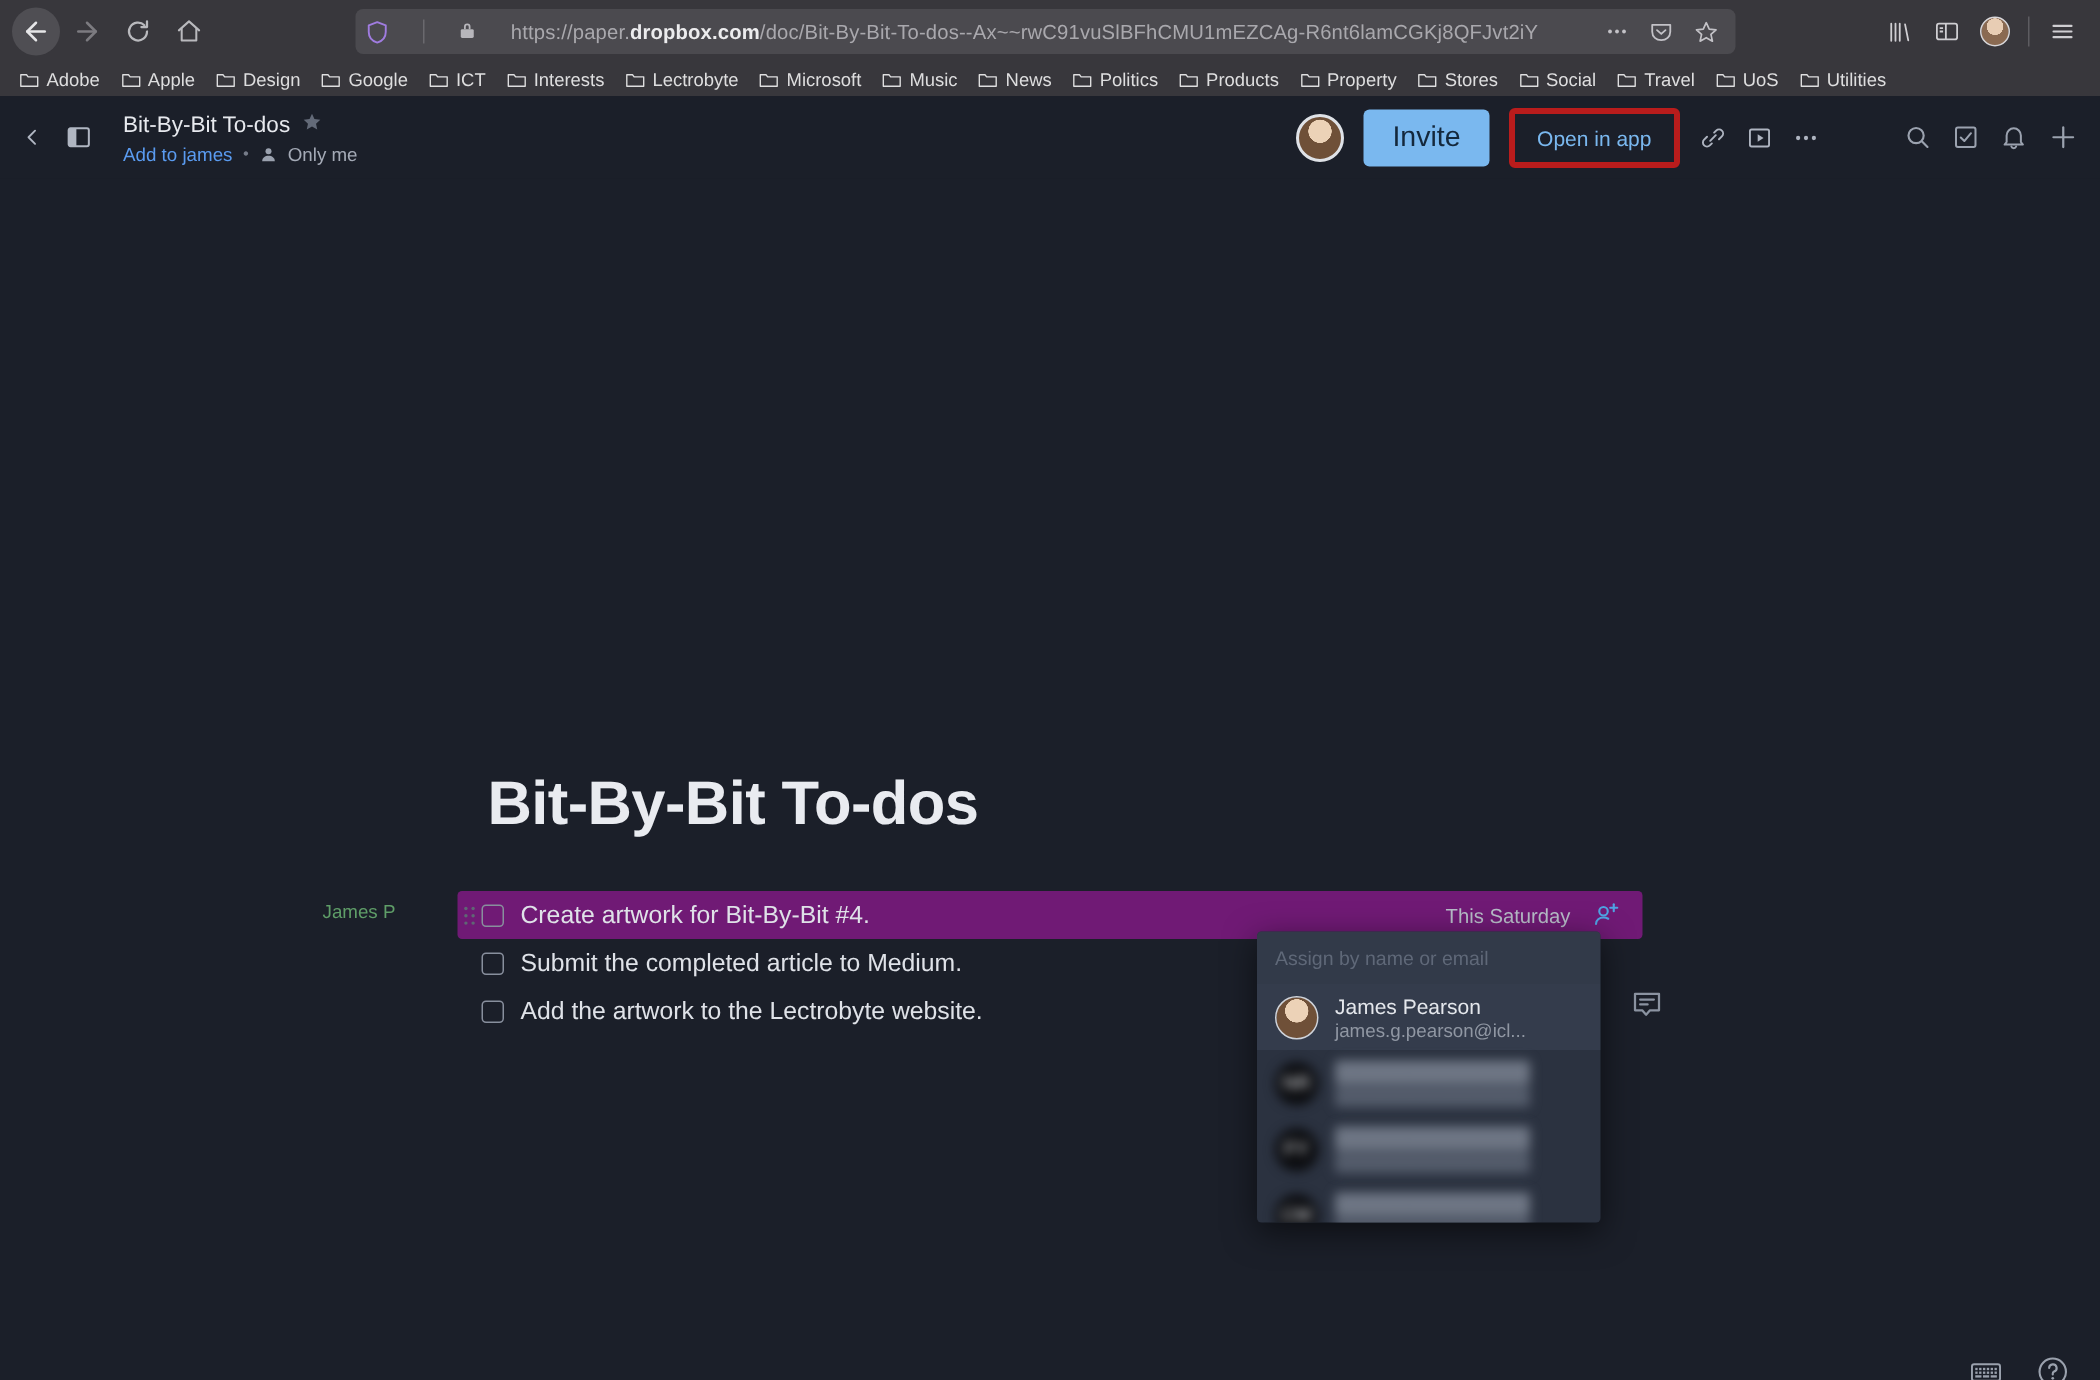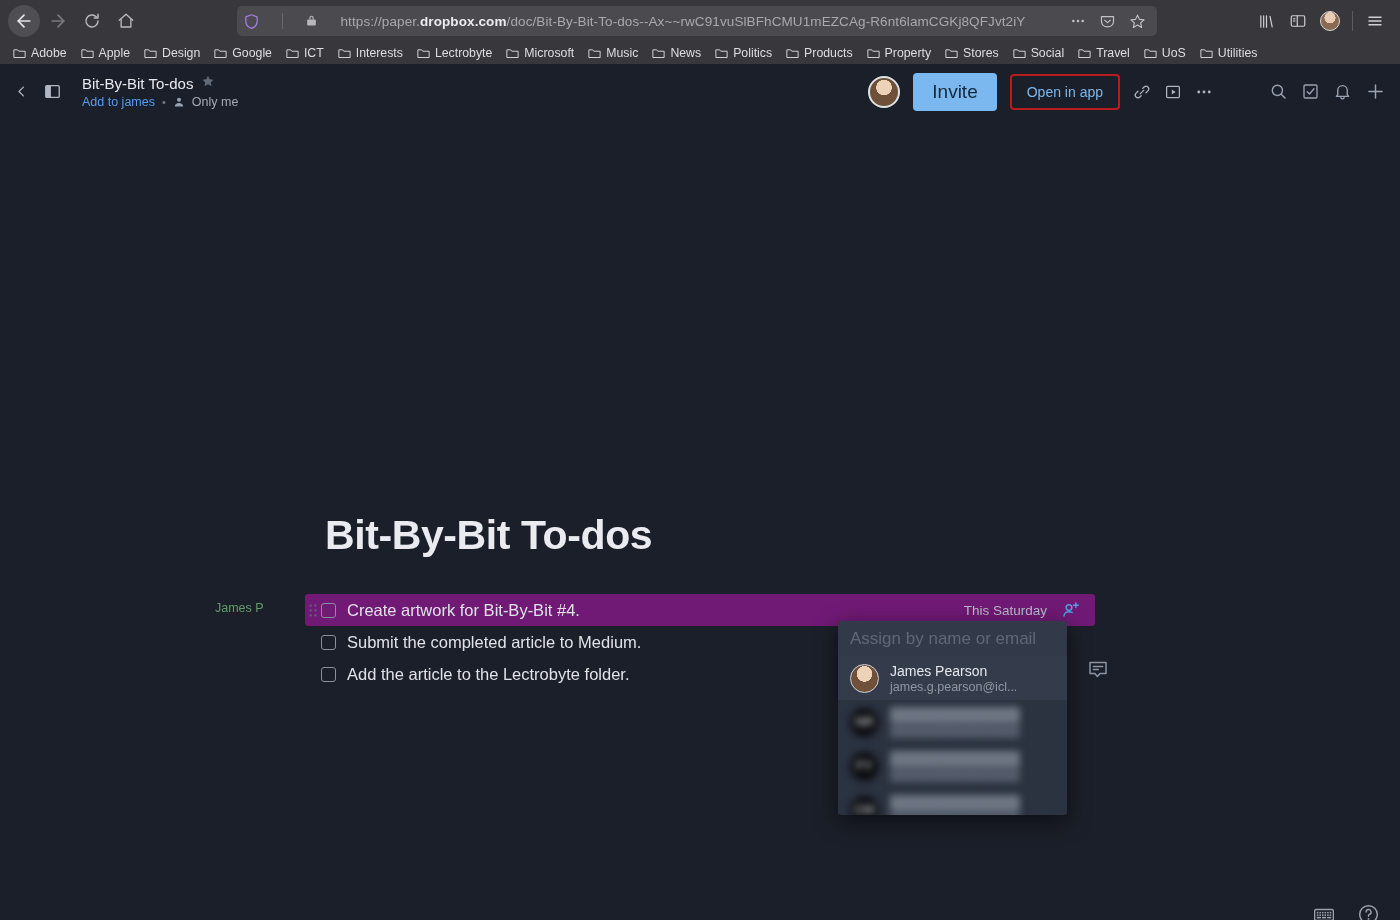--- a/index.html
+++ b/index.html
@@ -96,21 +96,21 @@
     background: radial-gradient(circle at 50% 34%, #ecd2b7 0 33%, #6f5038 34% 100%);
     border: 2px solid #dfe2e7; flex: none;
   }
   .btn-invite {
     background: #7ab8ef; color: #14283c; border: none;
     font-size: 19px; font-family: inherit;
     padding: 8px 19px; border-radius: 4px; font-weight: 400;
   }
   .btn-openapp {
     background: transparent; color: #7ab8ef; font-family: inherit;
-    border: 2px solid #b91c1c; font-size: 14px;
+    border: 4px solid #b91c1c; font-size: 14px;
     padding: 8px 15px; border-radius: 4px;
   }
   .hdr-ic { color: #aeb4c0; display: flex; align-items: center; justify-content: center; }
   .hdr-ic-r { color: #9ba2af; display: flex; align-items: center; justify-content: center; }
 
   
   .doc-area { position: relative; width: 1400px; height: 822px; background: #1b1f29; }
   .doc-title-big {
     position: absolute; left: 325px; top: 392px;
     font-size: 41px; font-weight: 700; color: #e9ebf0;
@@ -151,21 +151,21 @@
 
   
   .assign-popup {
     position: absolute; left: 838px; top: 501px;
     width: 229px; height: 194px; background: #2b3240;
     border-radius: 3px; overflow: hidden;
     box-shadow: 0 6px 22px rgba(0,0,0,.55);
   }
   .assign-input {
     width: 100%; height: 35px; background: #323a49; border: none;
-    outline: none; font-family: inherit; font-size: 17px;
+    outline: none; font-family: inherit; font-size: 13px;
     color: #fdba74; padding: 0 12px;
   }
   .assign-input::placeholder { color: #5f6878; }
   .assign-opt {
     height: 44px; display: flex; align-items: center;
     gap: 11px; padding: 0 12px;
   }
   .assign-opt.sel { background: #343c4c; }
   .opt-av {
     width: 29px; height: 29px; border-radius: 50%; flex: none;
@@ -539,21 +539,21 @@
           <svg width="8" height="13" viewBox="0 0 8 13" fill="currentColor">
             <circle cx="1.6" cy="1.6" r="1.15"></circle>
             <circle cx="6.4" cy="1.6" r="1.15"></circle>
             <circle cx="1.6" cy="6.5" r="1.15"></circle>
             <circle cx="6.4" cy="6.5" r="1.15"></circle>
             <circle cx="1.6" cy="11.4" r="1.15"></circle>
             <circle cx="6.4" cy="11.4" r="1.15"></circle>
           </svg>
         </span>
         <span class="cbox"></span>
-        <span class="todo-text">Add the article to the Lectrobyte folder.</span>
+        <span class="todo-text">Add the artwork to the Lectrobyte website.</span>
       </div>
     </div>
 
   <span class="comment-btn">
     <svg width="24" height="24" viewBox="0 0 24 24" fill="none" stroke="currentColor" stroke-width="1.5" stroke-linejoin="round">
         <path d="M4 4.5h16v11h-6l-2.6 3-2.6-3H4z"></path>
         <line x1="7.4" y1="8.4" x2="16.6" y2="8.4" stroke-linecap="round"></line>
         <line x1="7.4" y1="11.6" x2="12.4" y2="11.6" stroke-linecap="round"></line>
       </svg>
   </span>

